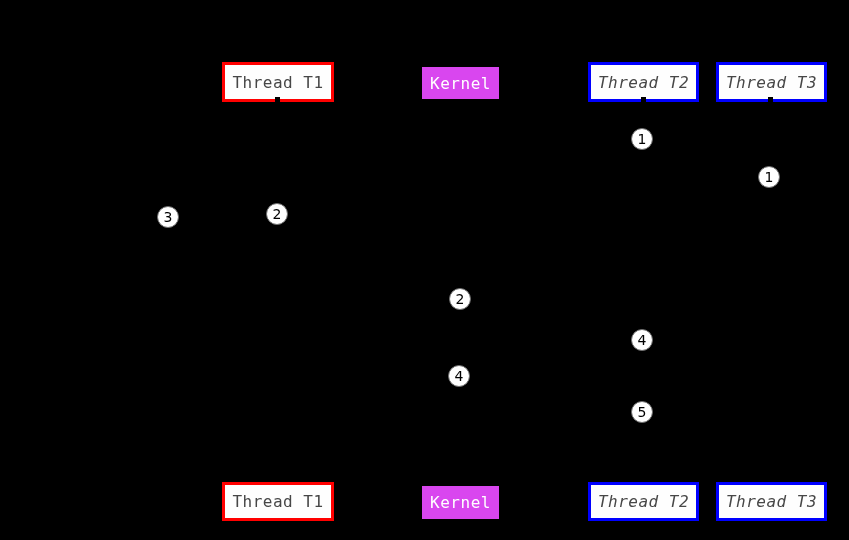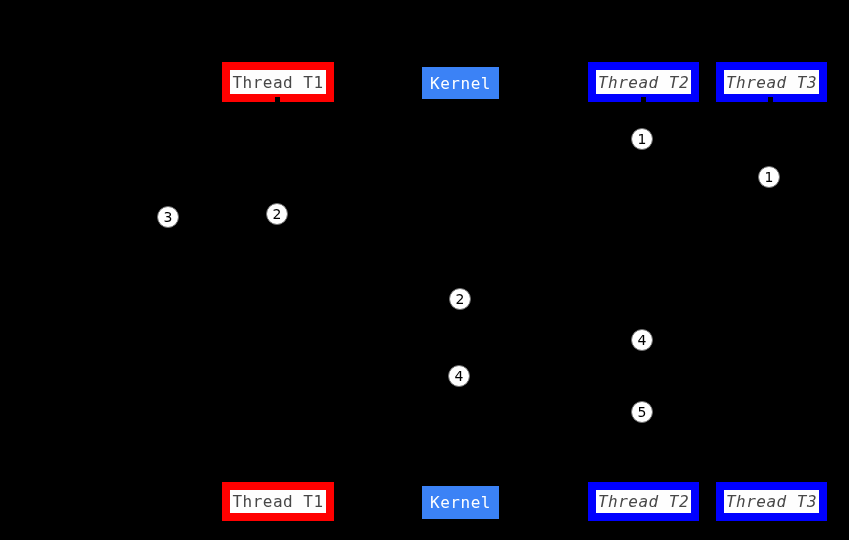--- a/index.html
+++ b/index.html
@@ -20,27 +20,27 @@
     box-sizing: border-box;
     display: flex;
     align-items: center;
     justify-content: center;
     font-size: 16px;
     letter-spacing: 0.5px;
     white-space: nowrap;
   }
   .thread-box {
     background: #FEFEFE;
-    border: 8px solid #ef4444;
+    border: 3px solid #ef4444;
     color: #474747;
   }
   .border-red  { border-color: #FF0000; }
   .border-blue { border-color: #0000FF; font-style: italic; }
   .kernel-box {
-    background: #3b82f6;
+    background: #d946ef;
     color: #FFFFFF;
   }
   .lifeline {
     position: absolute;
     width: 2px;
     background: #000000;
   }
   .tick {
     position: absolute;
     width: 5px;

